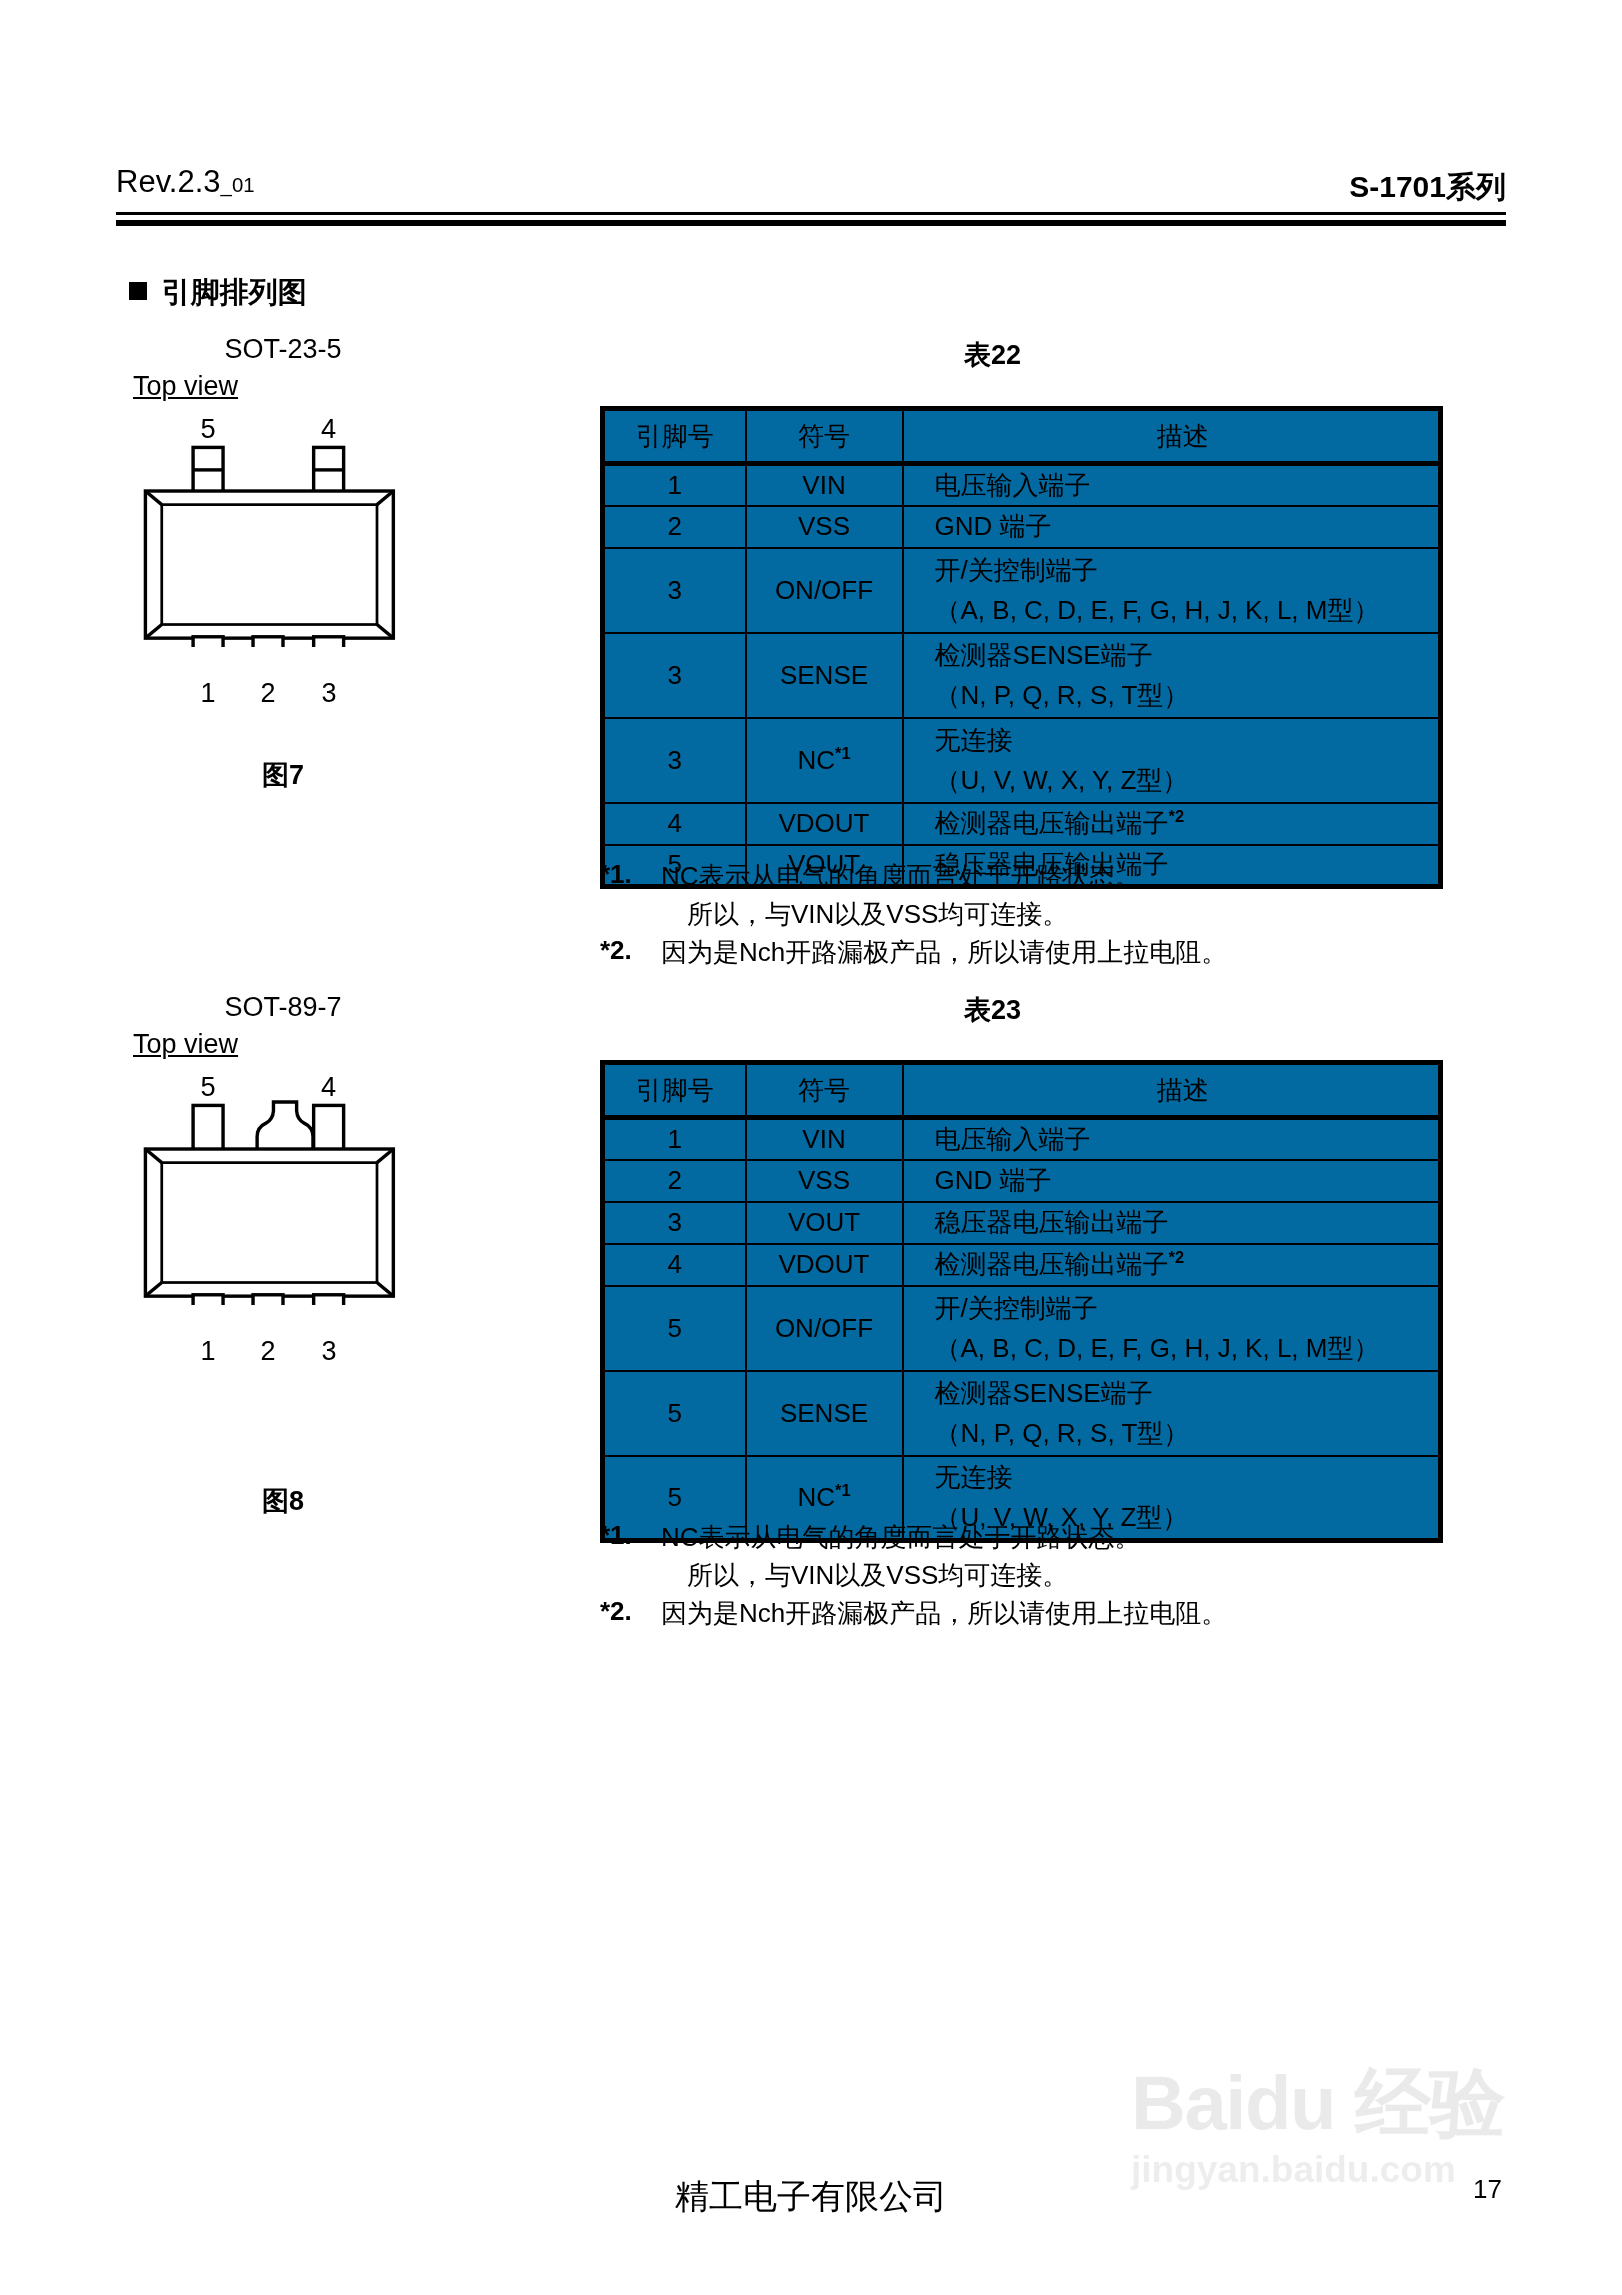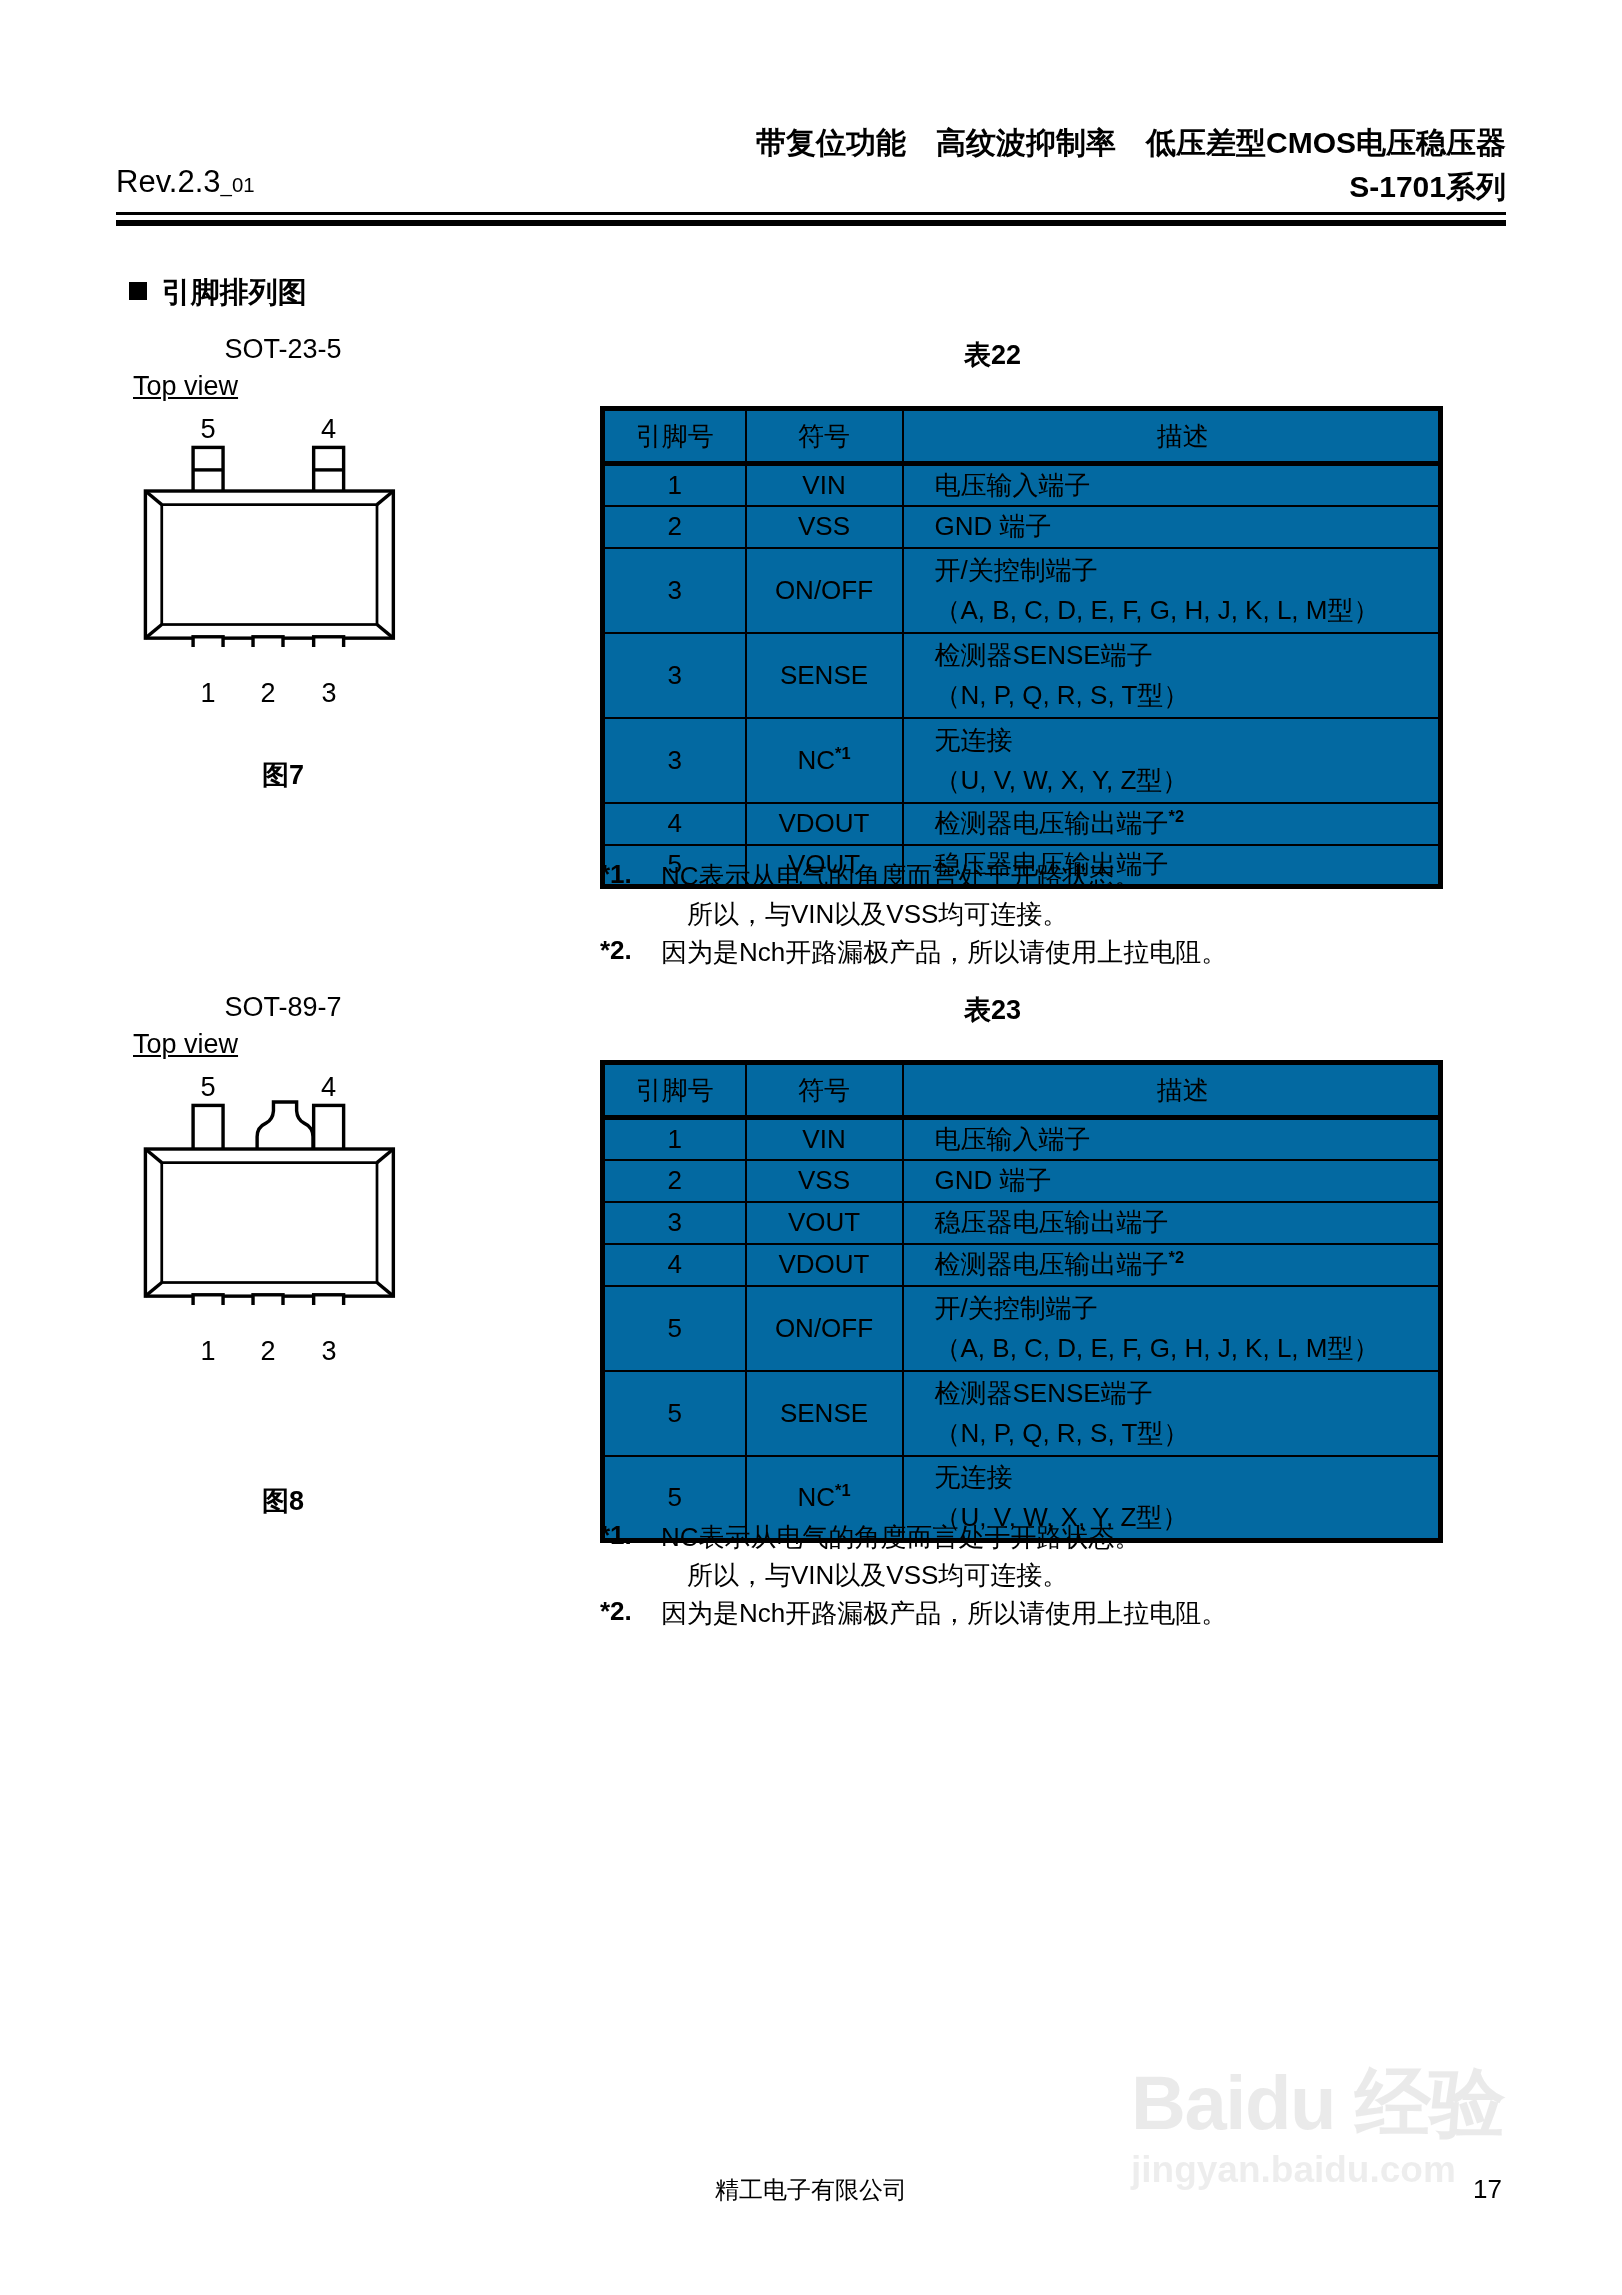--- a/index.html
+++ b/index.html
@@ -207,21 +207,21 @@
     left: 87px;
   }
 
   
   #footer-company {
     position: absolute;
     left: 0;
     top: 2174px;
     width: 1622px;
     text-align: center;
-    font-size: 24px;
+    font-size: 34px;
   }
   #footer-pageno {
     position: absolute;
     right: 120px;
     top: 2174px;
     font-size: 26px;
   }
 
   
   #watermark {
@@ -247,21 +247,20 @@
     color: #9a9a9a;
     line-height: 41px;
     margin-top: 8.2px;
     white-space: nowrap;
   }
 </style>
 </head>
 <body>
 
 <div id="page-header">
-  <div id="header-title-line1">带复位功能　高纹波抑制率　低压差型CMOS电压稳压器</div>
   <div id="header-title-line2">S-1701系列</div>
   <div id="header-rev"><span>Rev.2.3</span><span class="rev-sub">_01</span></div>
   <div id="header-rule-thin"></div>
   <div id="header-rule-thick"></div>
 </div>
 
 <div id="section-title"><span class="bullet"></span><span>引脚排列图</span></div>
 
 <div class="pkg-block" style="left:133px; top:334px; width:300px; height:368px;">
   <div class="pkg-name">SOT-23-5</div>

